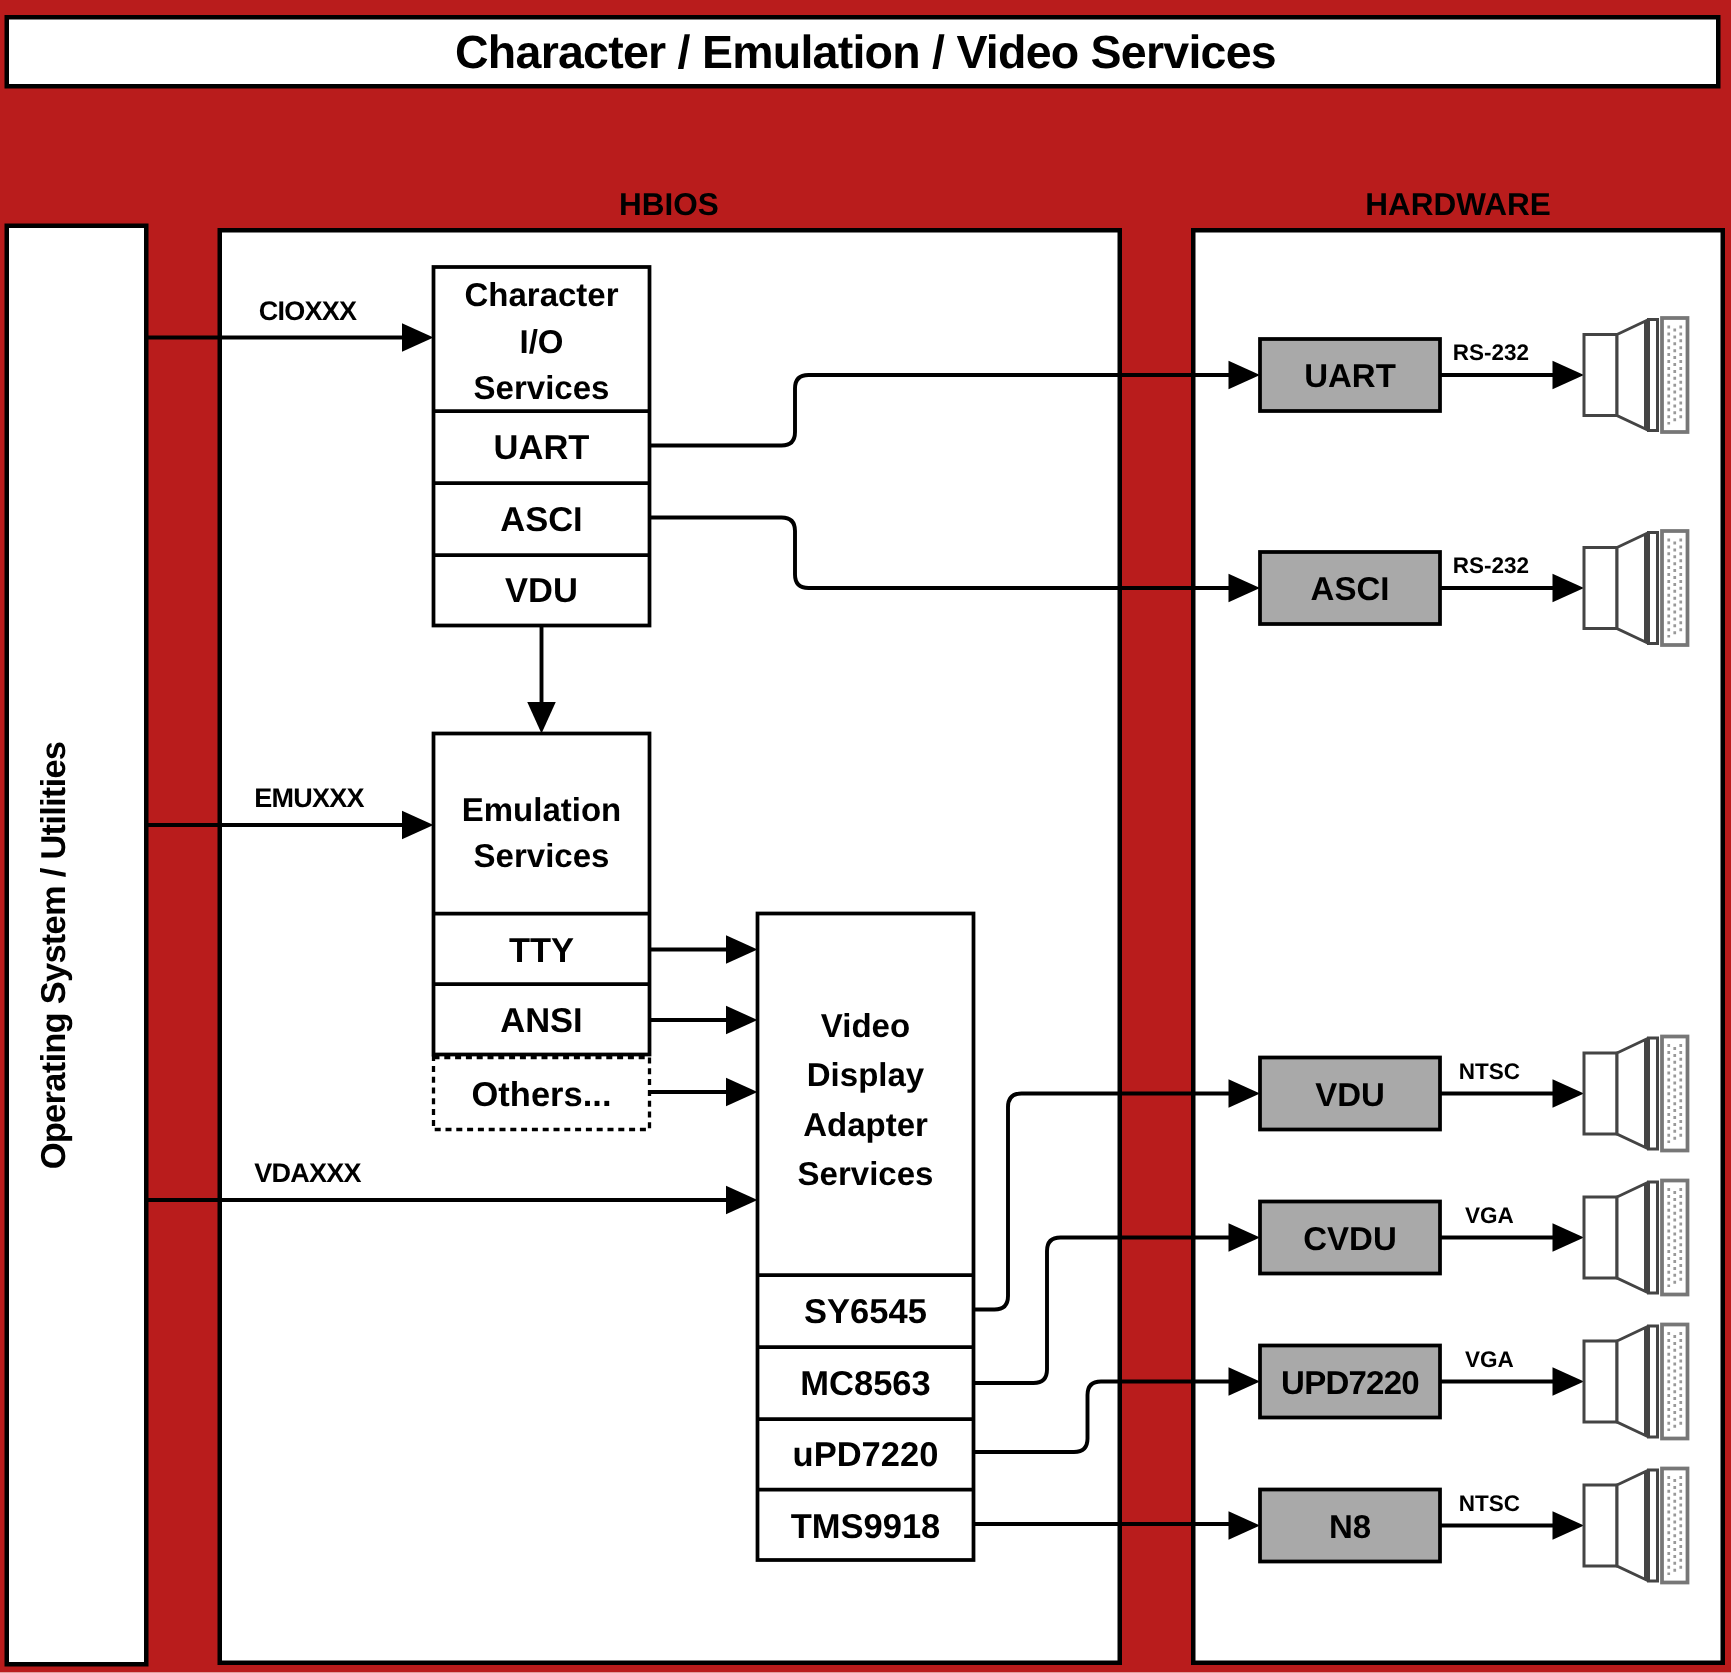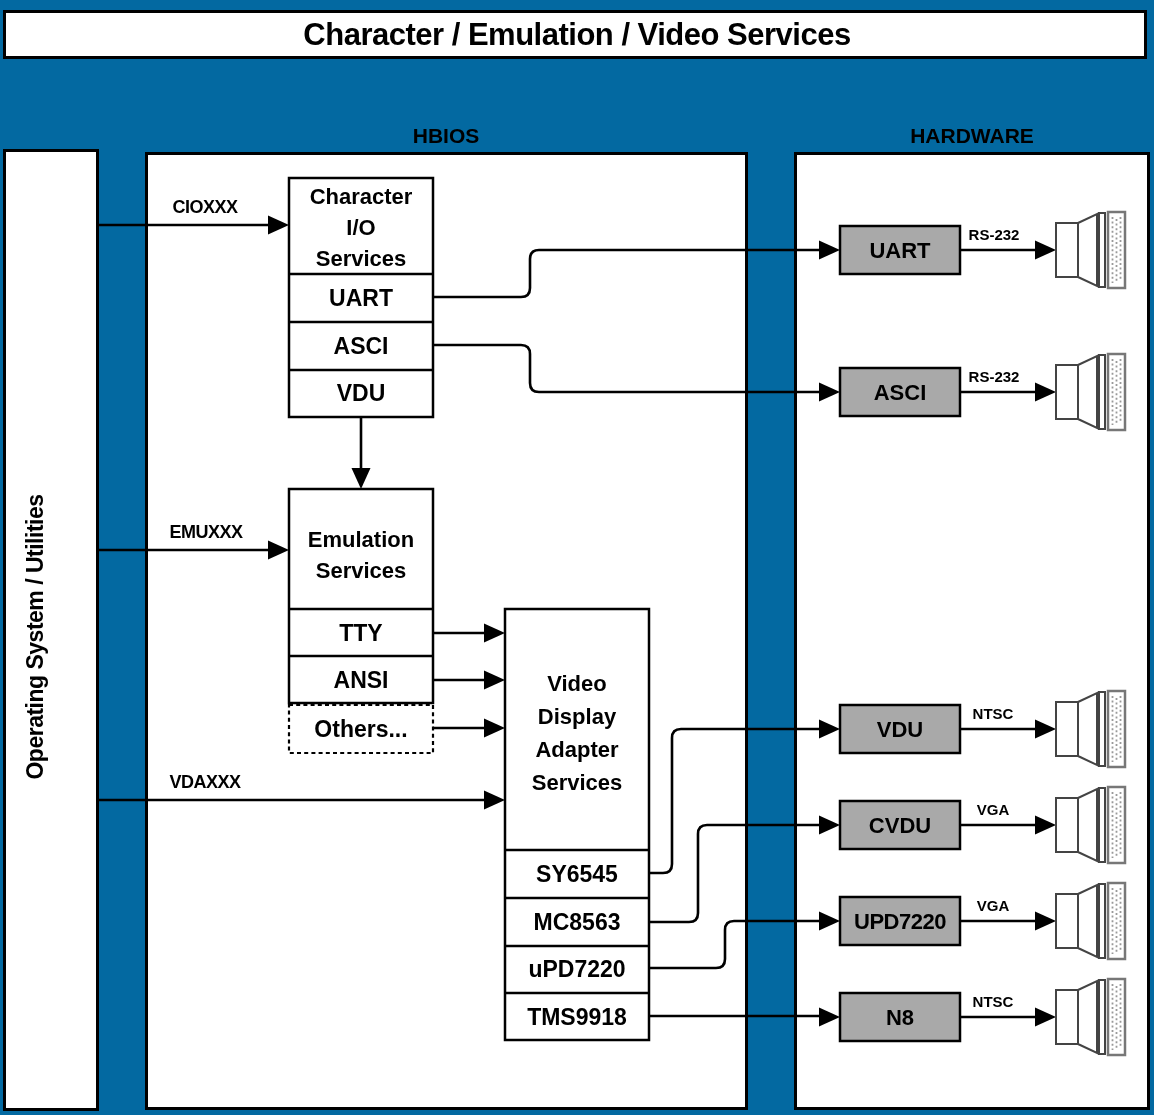--- a/index.html
+++ b/index.html
@@ -1,16 +1,16 @@
 <!DOCTYPE html>
 <html><head>
 <meta charset="utf-8">
 <style>
   html,body{margin:0;padding:0;background:#ffffff;}
-  .stage{position:relative;width:1154px;height:1115px;background:#0369a1;font-family:"Liberation Sans", sans-serif;}
+  .stage{position:relative;width:1154px;height:1115px;background:#b91c1c;font-family:"Liberation Sans", sans-serif;}
   svg{position:absolute;top:0;left:0;}
   text{fill:#000;font-family:"Liberation Sans", sans-serif;font-weight:bold;}
 </style>
 </head>
 <body>
 
 <div class="stage">
 <svg width="1154" height="1115" viewBox="0 0 1154 1115">
 
   <defs>

